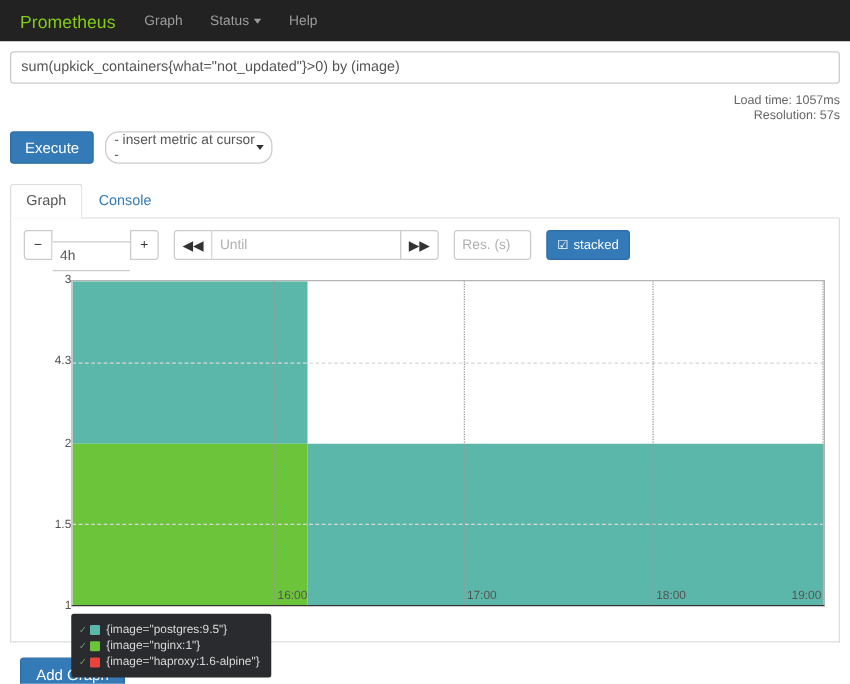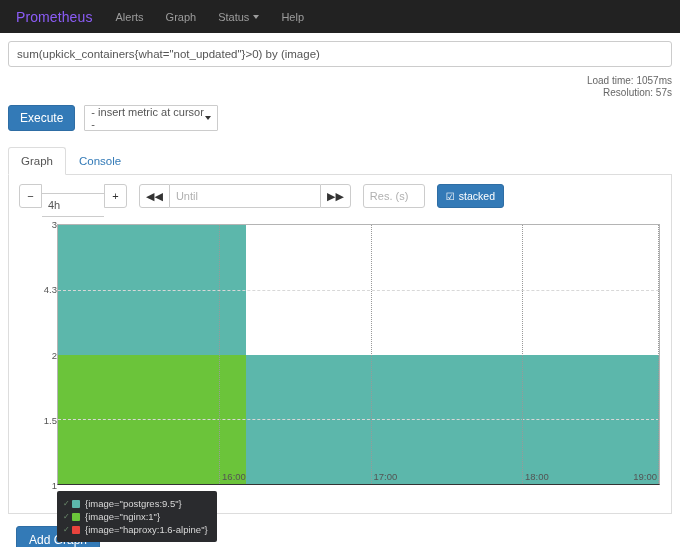--- a/index.html
+++ b/index.html
@@ -16,21 +16,21 @@
 
   
   .navbar {
     height: 33px;
     background: #222222;
     display: flex;
     align-items: center;
     padding: 0 10px;
   }
   .brand {
-    color: #8b5cf6;
+    color: #84cc16;
     font-size: 14px;
     padding: 0 12px 0 6px;
     letter-spacing: .1px;
     white-space: nowrap;
   }
   .nav-link {
     color: #9d9d9d;
     font-size: 11px;
     padding: 0 11px;
     text-decoration: none;
@@ -93,21 +93,21 @@
     border-color: #2e6da4;
     color: #ffffff;
     font-size: 12px;
     padding: 5px 11px;
   }
   .metric-select {
     margin-left: 9px;
     width: 134px;
     height: 26px;
     border: 1px solid #cccccc;
-    border-radius: 1px;
+    border-radius: 11px;
     background: #ffffff;
     font-size: 11px;
     color: #555555;
     padding: 0 6px;
     display: flex;
     align-items: center;
     justify-content: space-between;
     cursor: pointer;
   }
   .metric-select .caret2 {
@@ -319,23 +319,20 @@
     color: #ffffff;
     font-size: 12px;
     padding: 6px 12px;
   }
 </style>
 </head>
 <body>
 
 <div class="navbar">
   <span class="brand">Prometheus</span>
-  <a class="nav-link" href="#">
-    <span>Alerts</span>
-  </a>
   <a class="nav-link" href="#">
     <span>Graph</span>
   </a>
   <a class="nav-link" href="#">
     <span>Status</span>
     <span class="caret"></span>
   </a>
   <a class="nav-link" href="#">
     <span>Help</span>
   </a>

